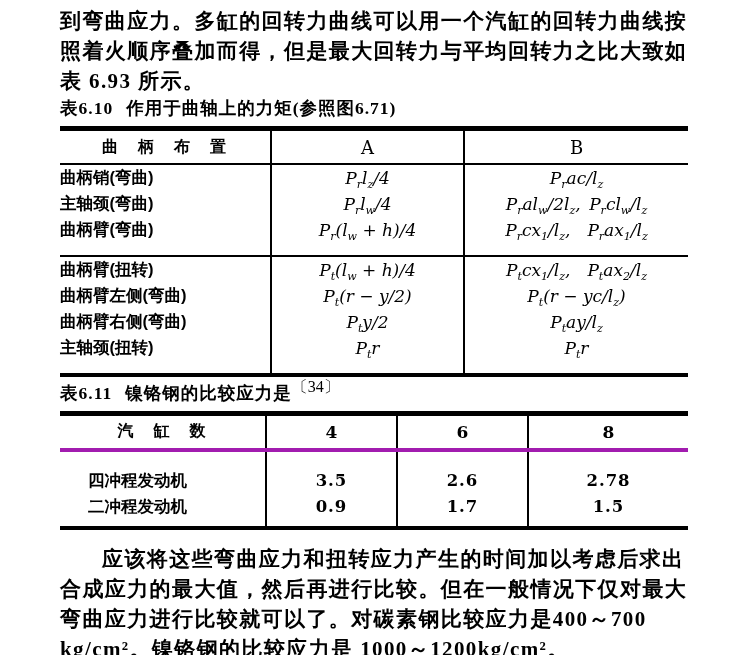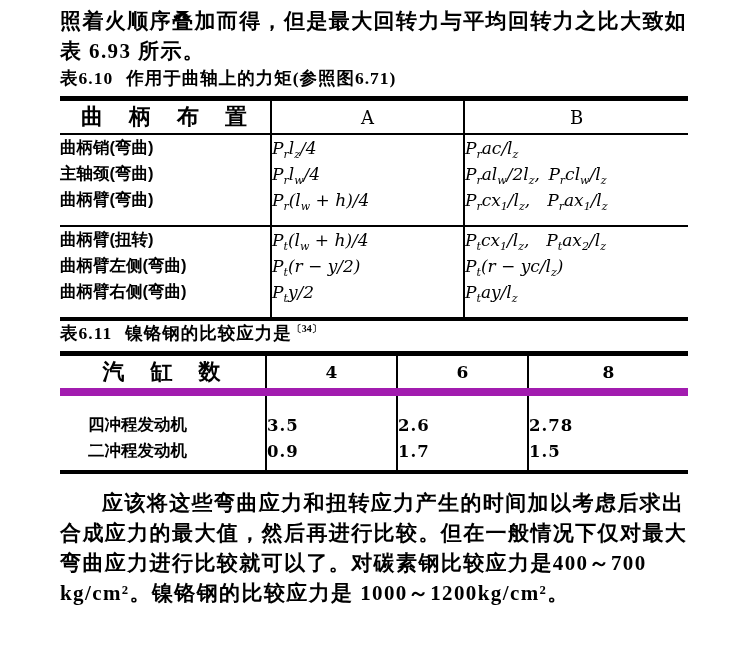--- a/index.html
+++ b/index.html
@@ -12,56 +12,57 @@
 
   
   .para{margin:0;font-size:21px;line-height:30px;letter-spacing:1.4px;font-weight:600}
   .para .pline{display:block;white-space:nowrap}
   .para2{margin-top:14px}
   .para2 .pline:first-child{text-indent:42px}
 
   
   .cap{text-align:left;font-weight:bold;font-size:17.5px;letter-spacing:1px;white-space:nowrap}
   .cap .cap-label{margin-right:13px}
-  .capsup{font-size:10px;font-weight:bold;vertical-align:super;letter-spacing:0}
+  .capsup{font-size:16px;font-weight:normal;vertical-align:super;letter-spacing:0}
 
   
   table.t{border-collapse:collapse;width:628px;margin-top:6px;table-layout:fixed}
   .t th,.t td{padding:0;vertical-align:middle}
 
   .t610{border-top:5px solid #000;border-bottom:4px solid #000}
   .t610 thead th{border-bottom:2px solid #000;height:32px}
   .t610 th + th,.t610 td + td{border-left:2px solid #000}
   .t610 .grp2 tr:first-child td{border-top:2px solid #000}
   .t610 td{height:26px}
   .t610 tbody tr:first-child td{}
   .t610 tbody tr:last-child td{padding-bottom:12px}
 
-  .lbl-h{font-size:22px;font-weight:bold;text-align:center;letter-spacing:2px;font-family:"Liberation Sans",sans-serif}
+  .lbl-h{font-size:16px;font-weight:bold;text-align:center;letter-spacing:2px;font-family:"Liberation Sans",sans-serif}
   .ab{font-size:18px;font-weight:normal;text-align:center;font-family:"DejaVu Serif",serif}
   .lbl{font-size:16.5px;font-weight:bold;text-align:left;padding-left:30px;font-family:"Liberation Sans",sans-serif;white-space:nowrap}
-  .f{font-family:"DejaVu Serif",serif;font-style:italic;font-size:17px;text-align:left;padding-left:24px;white-space:nowrap}
+  .f{font-family:"DejaVu Serif",serif;font-style:italic;font-size:17px;text-align:center;padding-left:24px;white-space:nowrap}
   .f sub{font-size:11px;line-height:0}
 
   .t611{border-top:5px solid #000;border-bottom:4px solid #000}
-  .t611 thead th{border-bottom:8px solid #a21caf;height:32px}
+  .t611 thead th{border-bottom:4px solid #a21caf;height:32px}
   .t611 th + th,.t611 td + td{border-left:2px solid #000}
   .t611 td{height:26px}
   .t611 tbody tr:first-child td{padding-top:16px}
   .t611 tbody tr:last-child td{padding-bottom:6px}
   .num-h{font-family:"DejaVu Serif",serif;font-weight:bold;font-size:17px;text-align:center}
-  .num{font-family:"DejaVu Serif",serif;font-weight:bold;font-size:16.5px;text-align:left;letter-spacing:1px}
+  .num{font-family:"DejaVu Serif",serif;font-weight:bold;font-size:16.5px;text-align:center;letter-spacing:1px}
   .t611 .lbl{padding-left:28px}
 </style>
 </head>
 <body>
 
 <div class="content">
 
   <p class="para para1">
+    <span class="pline">到弯曲应力。多缸的回转力曲线可以用一个汽缸的回转力曲线按</span>
     <span class="pline">照着火顺序叠加而得，但是最大回转力与平均回转力之比大致如</span>
     <span class="pline">表 6.93 所示。</span>
   </p>
 
   <div class="cap">
     <span class="cap-label">表6.10</span><span class="cap-title">作用于曲轴上的力矩(参照图6.71)</span>
   </div>
 
   <table class="t t610">
     <colgroup>
@@ -102,20 +103,25 @@
       <tr>
         <td class="lbl">曲柄臂左侧(弯曲)</td>
         <td class="f">P<sub>t</sub>(r − y/2)</td>
         <td class="f">P<sub>t</sub>(r − yc/l<sub>z</sub>)</td>
       </tr>
       <tr>
         <td class="lbl">曲柄臂右侧(弯曲)</td>
         <td class="f">P<sub>t</sub>y/2</td>
         <td class="f">P<sub>t</sub>ay/l<sub>z</sub></td>
       </tr>
+      <tr>
+        <td class="lbl">主轴颈(扭转)</td>
+        <td class="f">P<sub>t</sub>r</td>
+        <td class="f">P<sub>t</sub>r</td>
+      </tr>
     </tbody>
   </table>
 
   <div class="cap">
     <span class="cap-label">表6.11</span><span class="cap-title">镍铬钢的比较应力是</span><span class="capsup">〔34〕</span>
   </div>
 
   <table class="t t611">
     <colgroup>
         <col style="width:206px">

